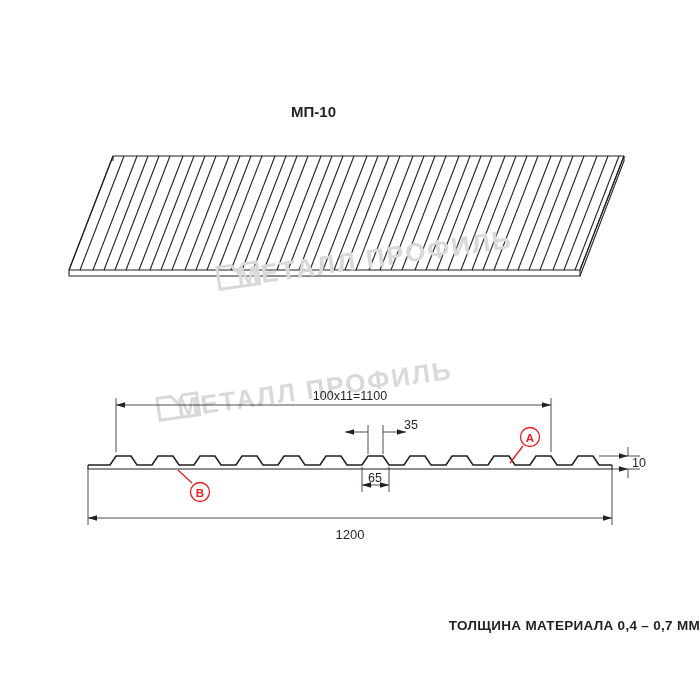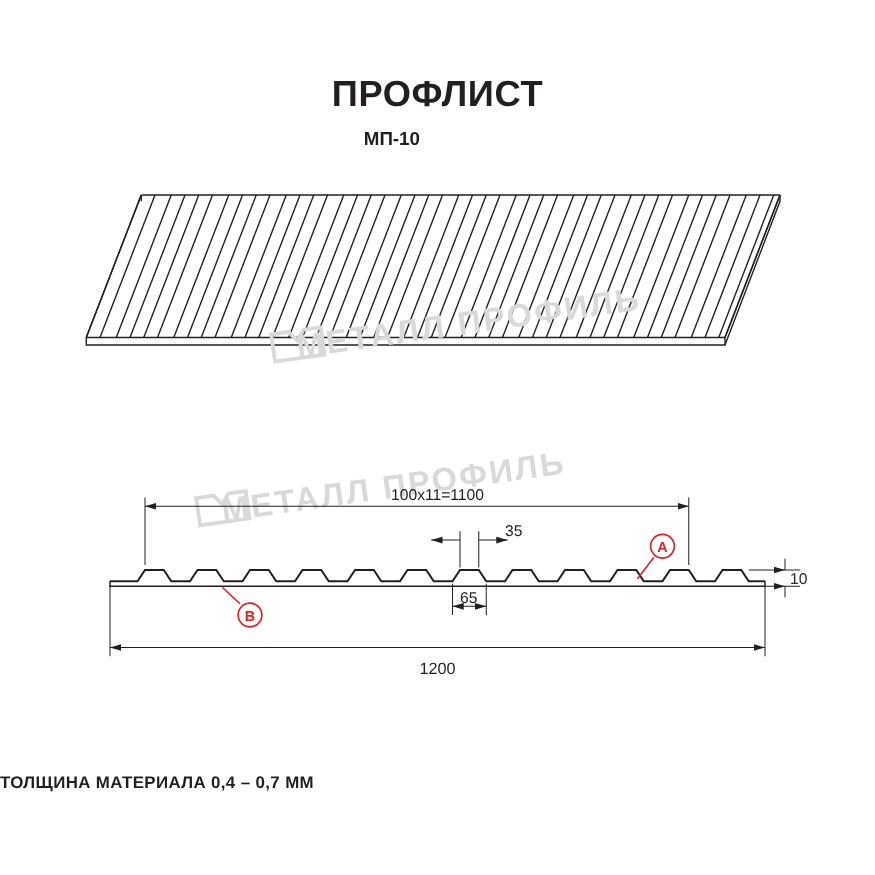--- a/index.html
+++ b/index.html
@@ -37,21 +37,21 @@
     width: 627px;
     text-align: center;
     font-size: 15px;
     font-weight: bold;
   }
   .footer-note {
     position: absolute;
     top: 618px;
     left: 0;
     width: 700px;
-    text-align: left;
+    text-align: right;
     font-size: 13.5px;
     font-weight: bold;
     letter-spacing: 0.3px;
   }
   svg {
     position: absolute;
     top: 0;
     left: 0;
   }
   .wm {
@@ -77,21 +77,20 @@
   .wm-logo {
     position: absolute;
     pointer-events: none;
   }
 </style>
 </head>
 <body>
 
 <div class="page">
 
-  <div class="title">ПРОФЛИСТ</div>
   <div class="subtitle">МП-10</div>
 
   <svg width="700" height="340" viewBox="0 0 700 340">
     <g stroke="#231f20" stroke-width="1.1" fill="none" stroke-linejoin="miter">
 
       <path d="M113,156 L624,156"></path>
       <path d="M69,270 L580,270"></path>
       <path d="M113,156 L69,270"></path>
       <path d="M624,156 L580,270"></path>
 

